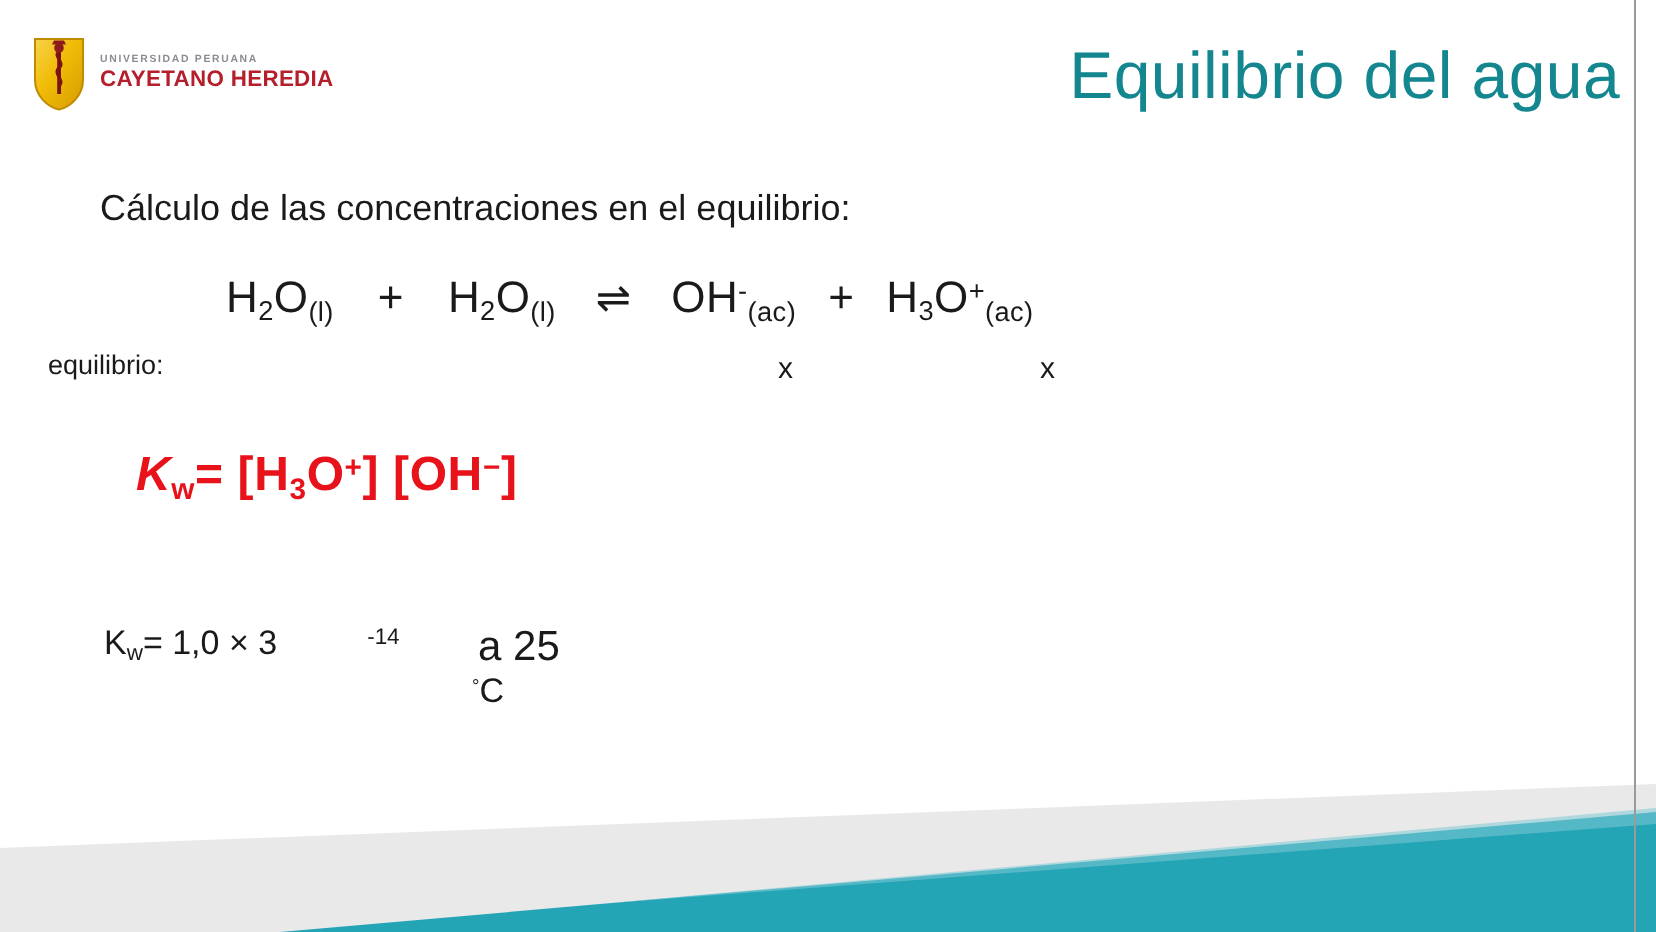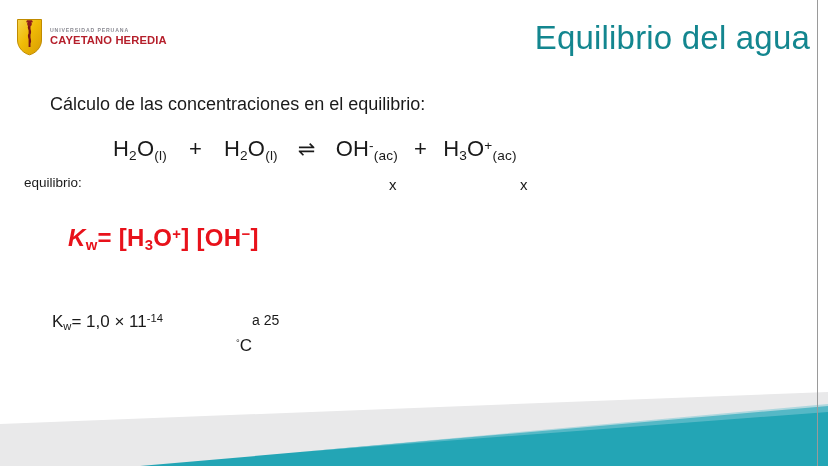--- a/index.html
+++ b/index.html
@@ -114,22 +114,22 @@
     margin-left:16px;
   }
   #kw-formula .ital { font-style:italic; }
 
   
   #kw-value {
     left:52px; top:312px;
     font-size:17px;
   }
   #a25 {
-    left:252px; top:312px;
-    font-size:14px;
+    left:239px; top:312px;
+    font-size:21px;
   }
   #degc {
     left:236px; top:336px;
     font-size:17px;
   }
   #degc .deg { font-size:0.55em; vertical-align:0.55em; }
   #entonces {
     left:47px; top:341px;
     font-size:17px;
   }
@@ -137,21 +137,21 @@
   
   #result {
     position:absolute;
     left:48px; top:398px;
     font-size:17px;
     font-weight:bold;
     color:#17889b;
     white-space:nowrap;
     letter-spacing:0.2px;
   }
-  .sup-sm { font-size:0.66em; vertical-align:0.42em; }
+  .sup-sm { font-size:0.66em; vertical-align:0.42em;margin-left:45px; }
   .sub-sm { font-size:0.66em; vertical-align:-0.26em; }
 </style>
 </head>
 <body>
 
 <div id="slide">
 
   <svg id="wave-layer" viewBox="0 0 828 466" preserveAspectRatio="none">
     <polygon points="0,424 828,392 828,466 0,466" fill="#e9e9ea"></polygon>
     <polygon points="828,406 828,466 140,466" fill="#23a5b5"></polygon>
@@ -189,21 +189,21 @@
     <span><span>H</span><span class="sub">2</span><span>O</span><span class="state">(l)</span></span><span class="sp gap-lg"></span><span>+</span><span class="sp gap-lg"></span><span><span>H</span><span class="sub">2</span><span>O</span><span class="state">(l)</span></span><span class="sp gap-md"></span><span class="arrow">⇌</span><span class="sp gap-md"></span><span><span>OH</span><span class="supr">-</span><span class="state">(ac)</span></span><span class="sp gap-sm"></span><span>+</span><span class="sp gap-sm"></span><span><span>H</span><span class="sub">3</span><span>O</span><span class="supr">+</span><span class="state">(ac)</span></span>
   </div>
 
   <div id="equilibrio-label" class="body-text">equilibrio:</div>
   <div id="x-left" class="body-text">x</div>
   <div id="x-right" class="body-text">x</div>
 
   <div id="kw-formula"><span class="ital">K</span><span class="sub">w</span><span>= [H</span><span class="sub">3</span><span>O</span><span class="supr">+</span><span>] [OH</span><span class="supr">−</span><span>]</span>
   </div>
 
-  <div id="kw-value" class="body-text"><span>K</span><span class="sub-sm">w</span><span>= 1,0 × 11</span><span class="sup-sm">-14</span>
+  <div id="kw-value" class="body-text"><span>K</span><span class="sub-sm">w</span><span>= 1,0 × 3</span><span class="sup-sm">-14</span>
   </div>
 
   <div id="a25" class="body-text">a 25</div>
   <div id="degc" class="body-text"><span class="deg">°</span><span>C</span>
   </div>
 
 
 
 </div>
 

